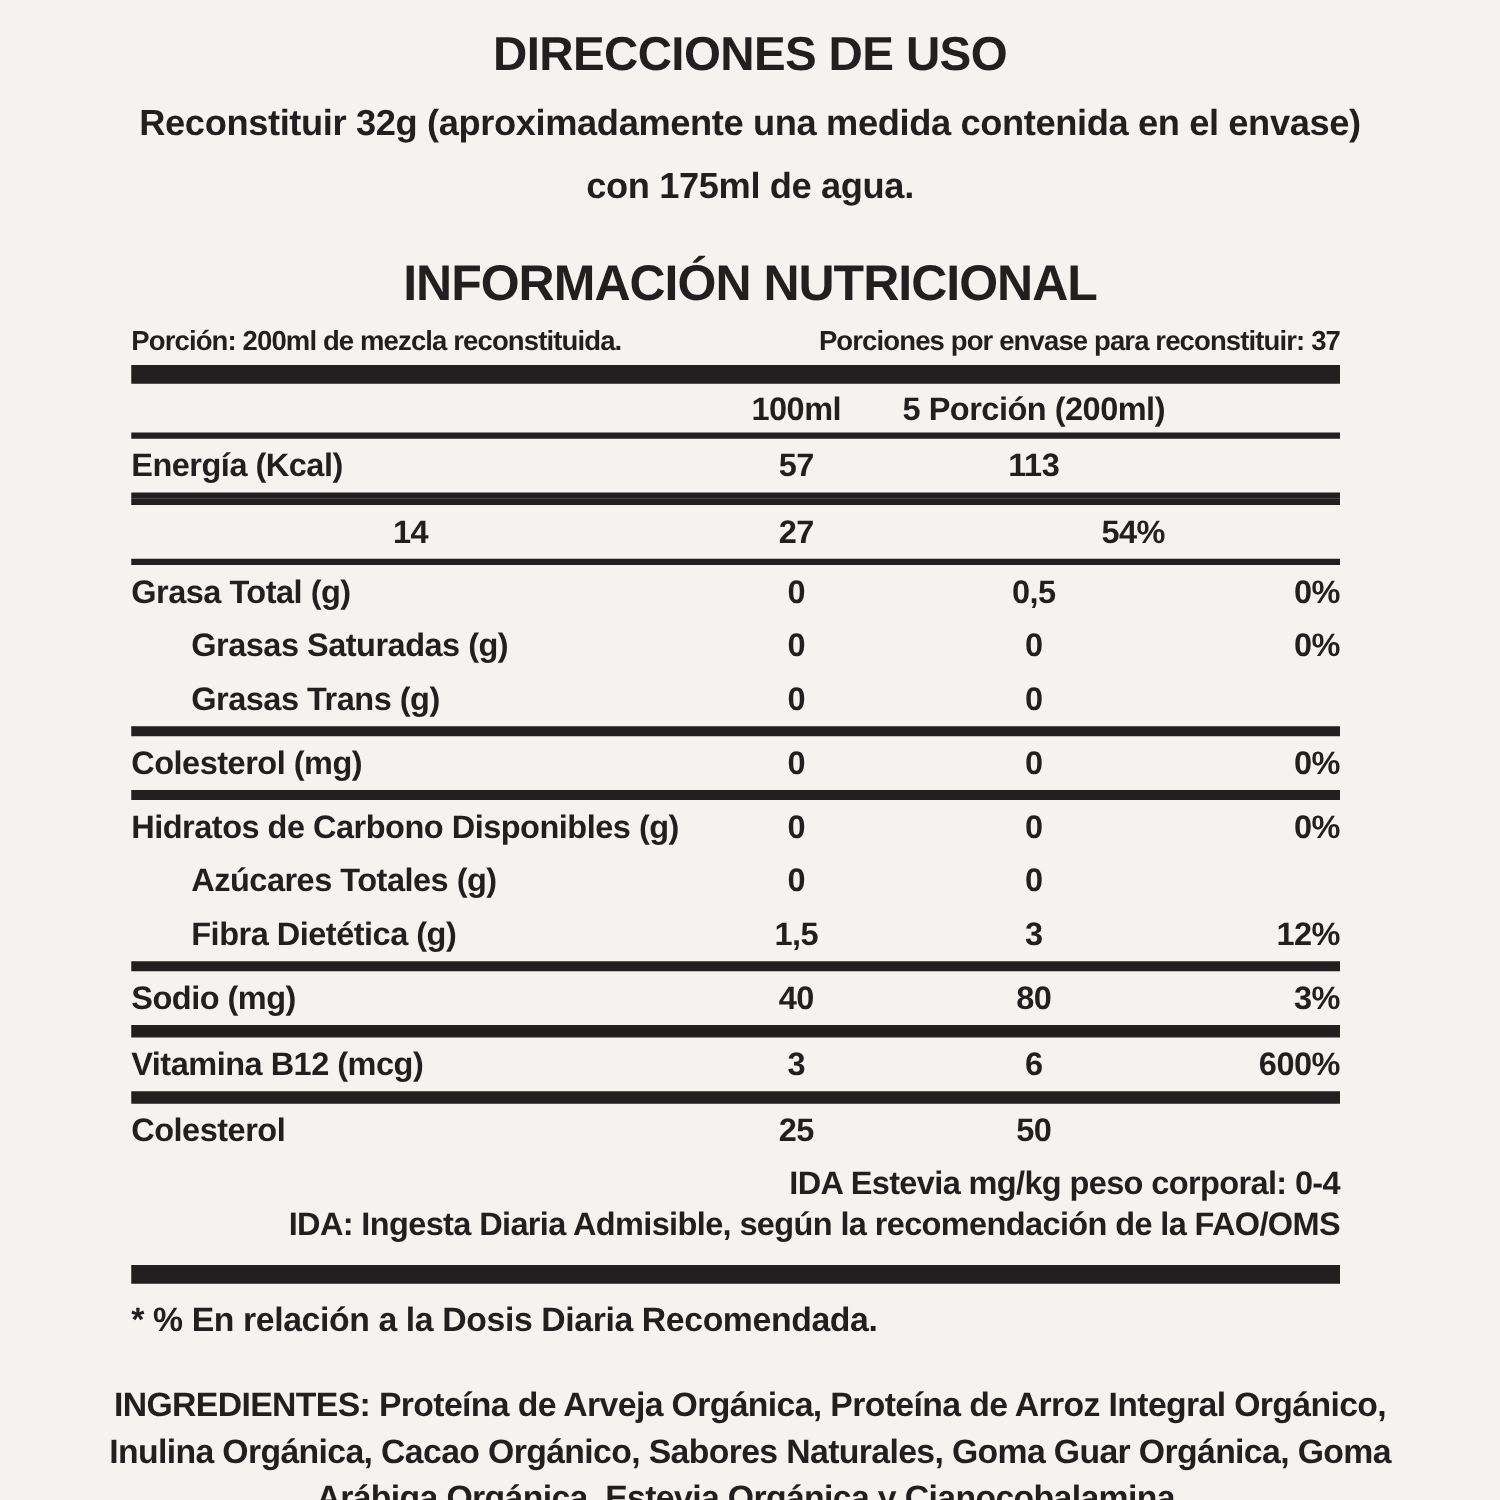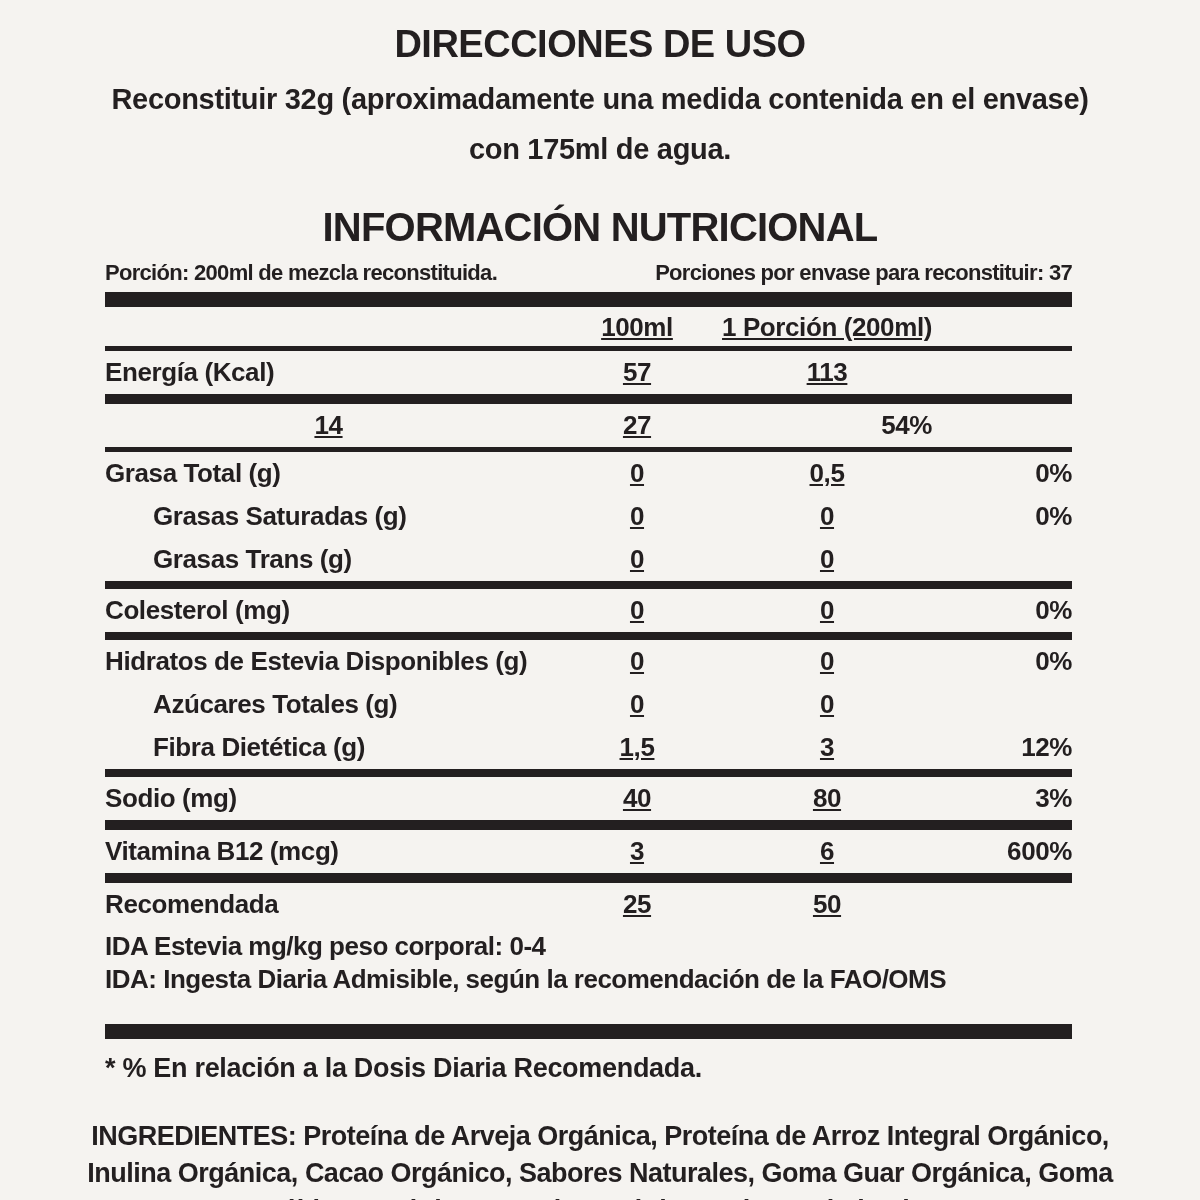--- a/index.html
+++ b/index.html
@@ -28,24 +28,24 @@
     align-items:center;
     padding:7px 0;
     font-size:26px;
     letter-spacing:-0.4px;
     line-height:29px;
   }
   .trow.header-row { padding:6px 0 4px 0; }
   .cell.lab { white-space:nowrap; overflow:visible; }
   .cell.lab.ind { padding-left:48px; }
   .cell.lab .ind { padding-left:48px; }
-  .cell.num { text-align:center; white-space:nowrap;text-decoration:underline; }
+  .cell.num { text-align:center; white-space:nowrap; }
   .cell.ddr { text-align:right; white-space:nowrap; }
   .two-line .num, .two-line .ddr { align-self:end; }
-  .ida { font-size:26px; line-height:33px; letter-spacing:-0.5px; margin-top:4px; margin-bottom:28px; white-space:nowrap; }
+  .ida { font-size:26px; line-height:33px; letter-spacing:-0.5px; margin-top:4px; margin-bottom:16px; white-space:nowrap;text-align:right; }
   .footnote { font-size:27px; letter-spacing:-0.3px; margin-top:14px; }
   .ingredients { font-size:27px; line-height:37px; letter-spacing:-0.5px; max-width:1100px; margin:34px auto 0; }
 </style>
 </head>
 <body style="background: rgb(245, 243, 240); color: rgb(35, 31, 32);">
 
 <div class="page">
 
   <div class="h1 center">DIRECCIONES DE USO</div>
   <div class="sub center">Reconstituir 32g (aproximadamente una medida contenida en el envase) con 175ml de agua.</div>
@@ -58,21 +58,21 @@
       <span>Porción: 200ml de mezcla reconstituida.</span>
       <span>Porciones por envase para reconstituir: 37</span>
     </div>
 
     <div class="rule xthick"></div>
 
     <div id="ntable">
       <div class="trow header-row">
         <div class="cell lab"></div>
         <div class="cell num">100ml</div>
-        <div class="cell num">1 Porción (200ml)</div>
+        <div class="cell num">5 Porción (200ml)</div>
         <div class="cell ddr"></div>
       </div>
       <div class="rule thin"></div>
 
     <div class="trow">
           <div class="cell lab">Energía (Kcal)</div>
           <div class="cell num">57</div>
           <div class="cell num">113</div>
           <div class="cell ddr"></div>
         </div>
@@ -104,21 +104,21 @@
         </div>
         <div class="rule mid"></div>
         <div class="trow">
           <div class="cell lab">Colesterol (mg)</div>
           <div class="cell num">0</div>
           <div class="cell num">0</div>
           <div class="cell ddr">0%</div>
         </div>
         <div class="rule mid"></div>
         <div class="trow">
-          <div class="cell lab">Hidratos de Estevia Disponibles (g)</div>
+          <div class="cell lab">Hidratos de Carbono Disponibles (g)</div>
           <div class="cell num">0</div>
           <div class="cell num">0</div>
           <div class="cell ddr">0%</div>
         </div>
         <div class="trow">
           <div class="cell lab ind">Azúcares Totales (g)</div>
           <div class="cell num">0</div>
           <div class="cell num">0</div>
           <div class="cell ddr"></div>
         </div>
@@ -138,21 +138,21 @@
         <div class="rule thick"></div>
         <div class="trow">
           <div class="cell lab">Vitamina B12 (mcg)</div>
           <div class="cell num">3</div>
           <div class="cell num">6</div>
           <div class="cell ddr">600%</div>
         </div>
         <div class="rule thick"></div>
         <div class="trow two-line">
           <div class="cell lab">
-            <div>Recomendada</div>
+            <div>Colesterol</div>
           </div>
           <div class="cell num">25</div>
           <div class="cell num">50</div>
           <div class="cell ddr"></div>
         </div>
       </div>
 
     <div class="ida">
       <div>IDA Estevia mg/kg peso corporal: 0-4</div>
       <div>IDA: Ingesta Diaria Admisible, según la recomendación de la FAO/OMS</div>

